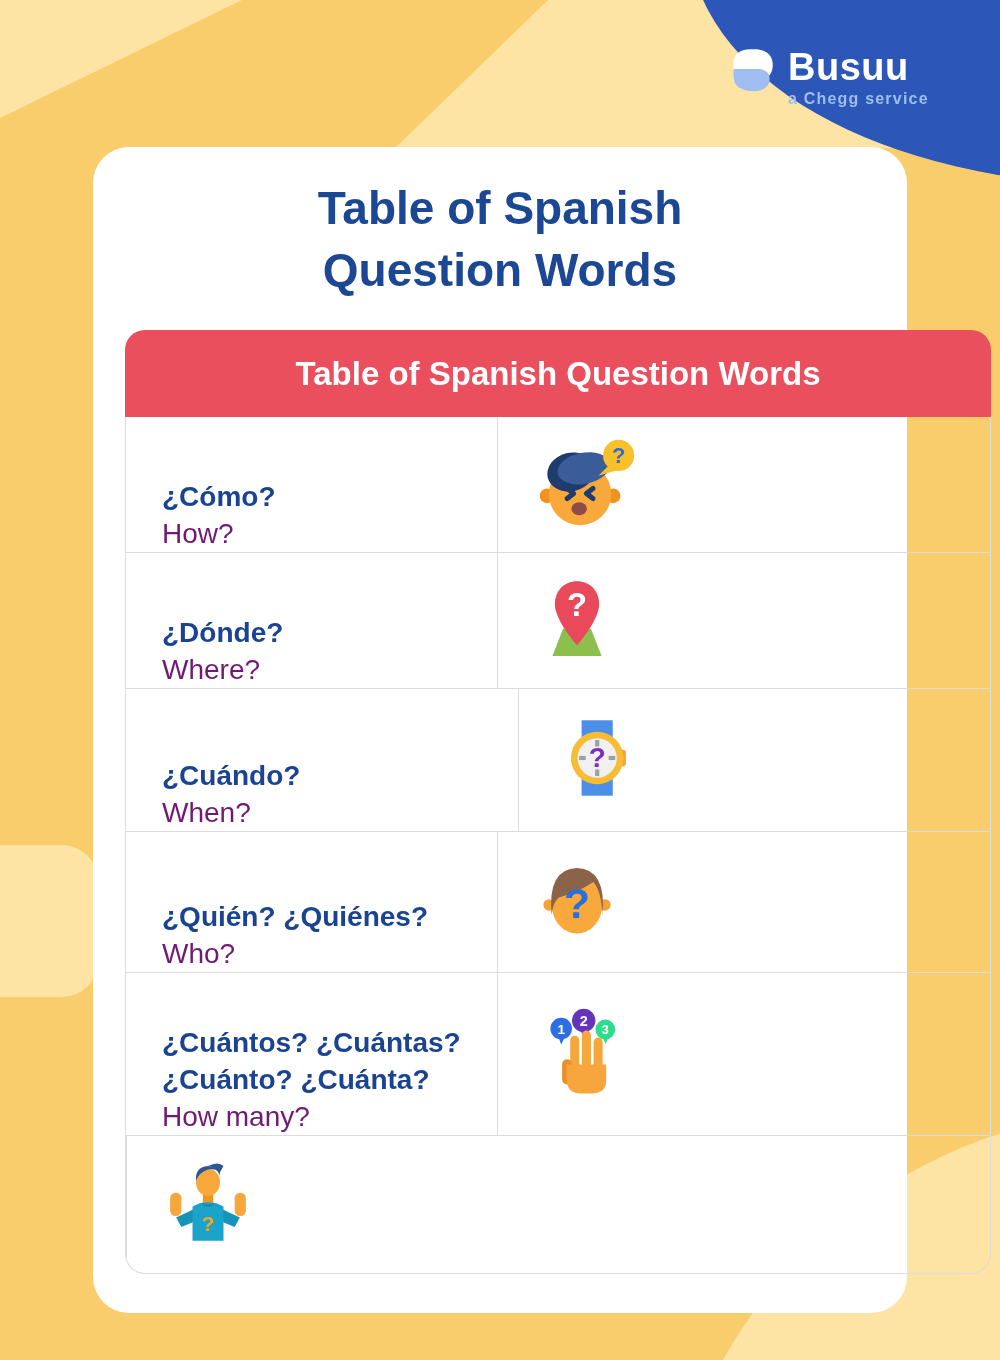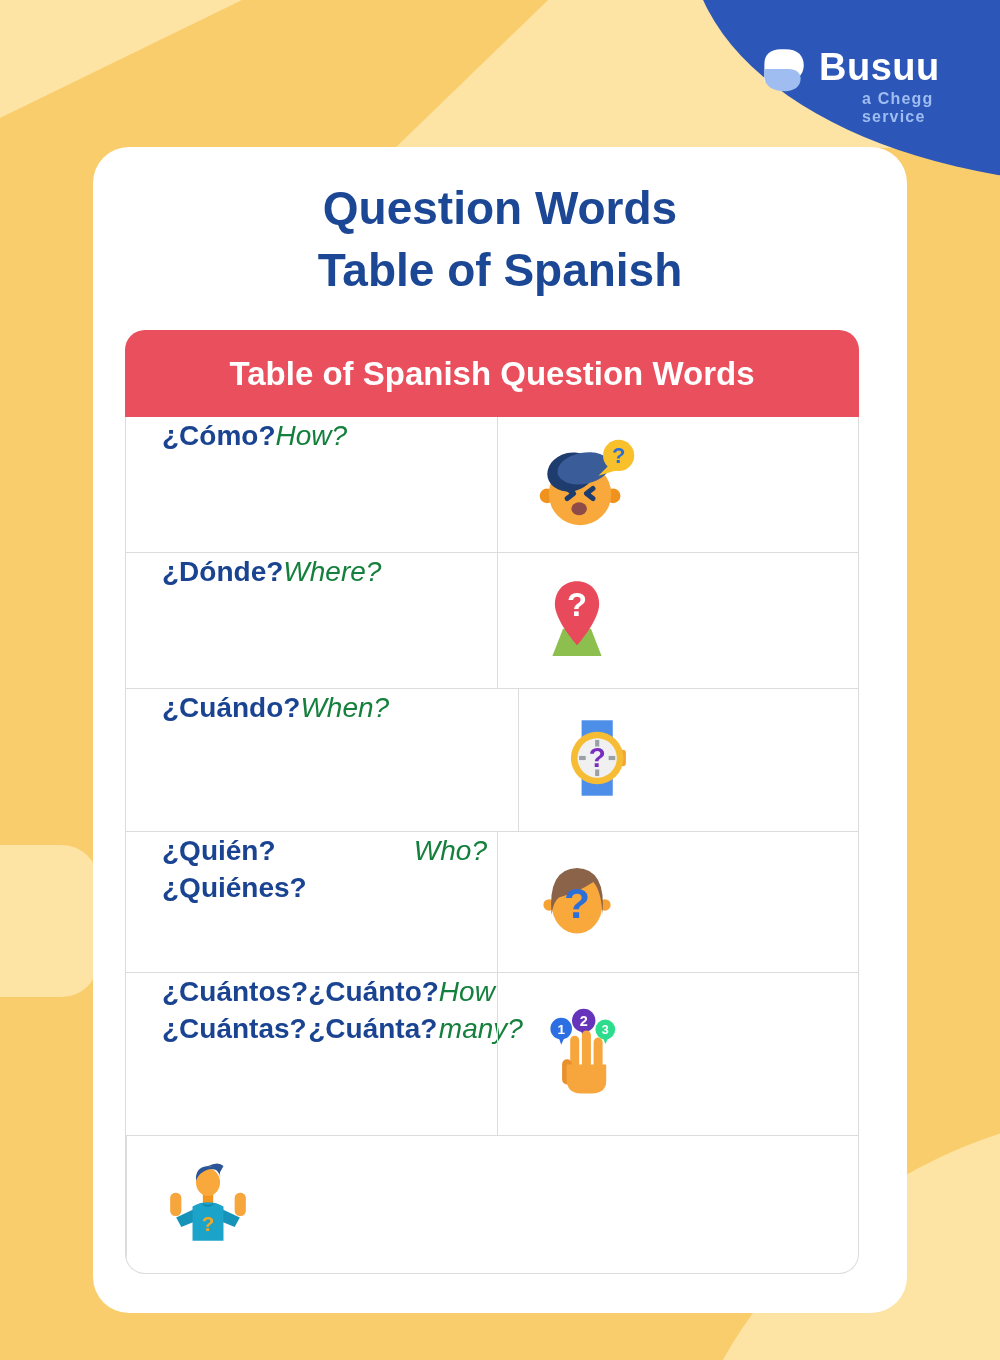--- a/index.html
+++ b/index.html
@@ -36,70 +36,70 @@
     z-index:0;
   }
   .blob-blue {
     left:690px; top:-305px; width:860px; height:490px;
     background:#2C57B8; border-radius:50%;
     z-index:1;
   }
 
   
   .brand {
-    position:absolute; left:753px; top:42px; z-index:3;
+    position:absolute; left:722px; top:42px; z-index:3;
     display:flex; align-items:flex-start; gap:8px;
   }
   .brand-text { display:flex; flex-direction:column; margin-top:4px; }
   .brand-name {
     color:#FFFFFF; font-size:38px; font-weight:bold; letter-spacing:0.5px; line-height:42px;
   }
   .brand-tagline {
-    color:#9FBDF0; font-size:16px; font-weight:600; letter-spacing:1.2px; margin-top:2px;margin-left:43px;
+    color:#9FBDF0; font-size:16px; font-weight:600; letter-spacing:1.2px; margin-top:2px;
   }
 
   
   .card {
     position:absolute; left:93px; top:147px; width:814px; height:1166px;
     background:#FFFFFF; border-radius:36px; z-index:2;
   }
   .page-title {
     margin-top:30px; text-align:center;
     color:#1C4794; font-size:46px; font-weight:bold; line-height:62px;
   }
 
   
-  .qtable { margin:29px 0 0 32px; width:734px; }
+  .qtable { margin:29px 0 0 32px; width:866px; }
   .qtable-header {
     height:87px; background:#E94F5C; border-radius:20px 20px 0 0;
     display:flex; align-items:center; justify-content:center;
     color:#FFFFFF; font-size:33px; font-weight:bold;
   }
   .qtable-body {
     border:1.5px solid #DCDCDC; border-top:none;
     border-radius:0 0 20px 20px; overflow:hidden;
   }
   .qrow { display:flex; border-bottom:1.5px solid #DCDCDC; }
   .qrow:last-child { border-bottom:none; }
   .qrow:nth-child(1){ height:136px; }
   .qrow:nth-child(2){ height:136px; }
   .qrow:nth-child(3){ height:143px;gap:21px; }
   .qrow:nth-child(4){ height:141px; }
   .qrow:nth-child(5){ height:163px; }
   .qrow:nth-child(6){ height:137px; }
   .cell-word {
     width:371px; padding:0 10px 0 36px;
-    display:flex; flex-direction:row; justify-content:flex-start;
+    display:flex; flex-direction:column; justify-content:flex-end;
   }
   .cell-icon {
     flex:1; border-left:1.5px solid #DCDCDC;
     display:flex; align-items:center; padding-left:38px;
   }
   .es { color:#1A4391; font-size:28px; font-weight:bold; line-height:37px; }
-  .en { color:#15803d; font-size:28px; font-style:italic; line-height:37px; }
+  .en { color:#701a75; font-size:28px; line-height:37px; }
 
   svg text { font-family:"Liberation Sans", sans-serif; font-weight:bold; }
 </style>
 </head>
 <body>
 
 <div class="page">
 
   <div class="blob blob-light-tl"></div>
   <div class="blob blob-light-topcenter"></div>
@@ -116,22 +116,22 @@
     </span>
     <span class="brand-text">
       <span class="brand-name">Busuu</span>
       <span class="brand-tagline">a Chegg service</span>
     </span>
   </div>
 
   <div class="card">
 
     <div class="page-title">
+      <div>Table of Spanish</div>
       <div>Question Words</div>
-      <div>Table of Spanish</div>
     </div>
 
     <div class="qtable">
       <div class="qtable-header">Table of Spanish Question Words</div>
 
       <div class="qtable-body">
 
         <div class="qrow">
           <div class="cell-word">
             <div class="es">¿Cómo?</div>

